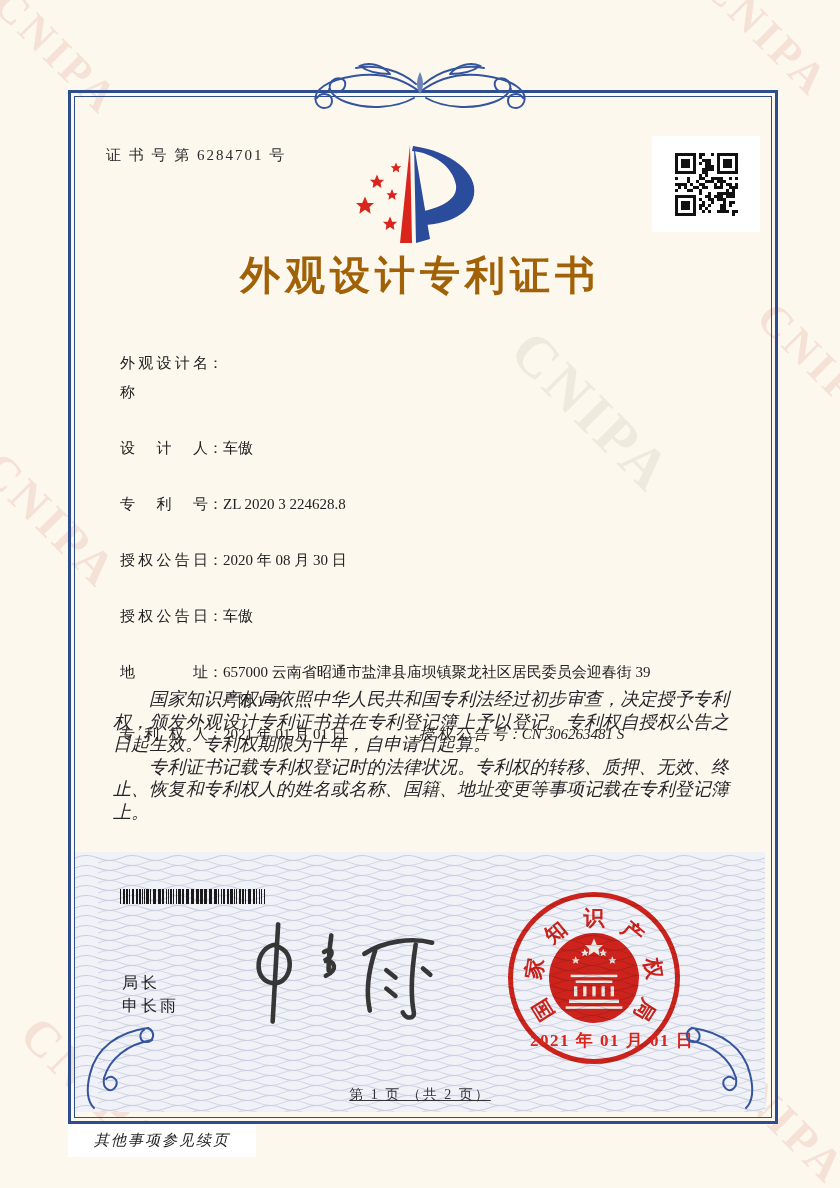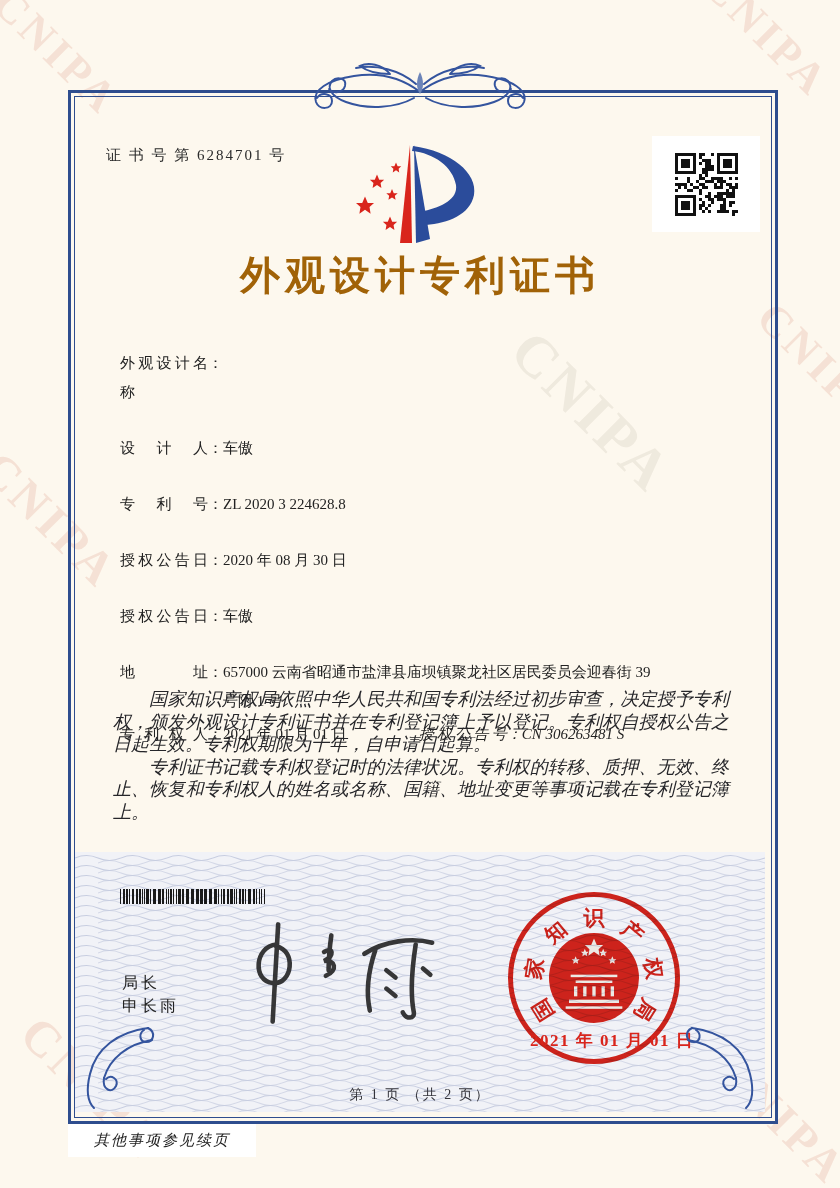--- a/index.html
+++ b/index.html
@@ -52,21 +52,21 @@
   .seal-chars span{position:absolute;left:50%;top:50%;width:24px;height:24px;margin:-12px 0 0 -12px;text-align:center;font-size:21px;line-height:24px;font-weight:700;color:#d9251c;}
   .seal-chars span:nth-child(1){transform:rotate(-122deg) translateY(-60px);}
   .seal-chars span:nth-child(2){transform:rotate(-81deg) translateY(-60px);}
   .seal-chars span:nth-child(3){transform:rotate(-40deg) translateY(-60px);}
   .seal-chars span:nth-child(4){transform:rotate(0deg) translateY(-60px);}
   .seal-chars span:nth-child(5){transform:rotate(40deg) translateY(-60px);}
   .seal-chars span:nth-child(6){transform:rotate(81deg) translateY(-60px);}
   .seal-chars span:nth-child(7){transform:rotate(122deg) translateY(-60px);}
   .seal-date{position:absolute;left:512px;top:1029px;width:200px;text-align:center;font-size:17px;font-weight:700;color:#d9251c;letter-spacing:1.5px;z-index:6;white-space:nowrap;}
 
-  .page-info{position:absolute;left:68px;top:1086px;width:704px;text-align:center;font-size:14px;color:#33333a;letter-spacing:2px;z-index:6;}
+  .page-info{position:absolute;left:68px;top:1086px;width:704px;text-align:center;font-size:14px;color:#33333a;letter-spacing:2px;z-index:6;text-decoration:underline;}
   .note{position:absolute;left:68px;top:1124px;width:704px;text-align:left;z-index:3;}
   .note span{display:inline-block;background:#fff;padding:7px 26px;font-size:15px;font-style:italic;color:#222;letter-spacing:2px;}
 </style>
 </head>
 <body>
 
 <div class="page">
 
   <span class="wm wm-pink" style="left:-22px;top:26px;font-size:44px;">CNIPA</span>
   <span class="wm wm-pink" style="left:688px;top:8px;font-size:44px;">CNIPA</span>

